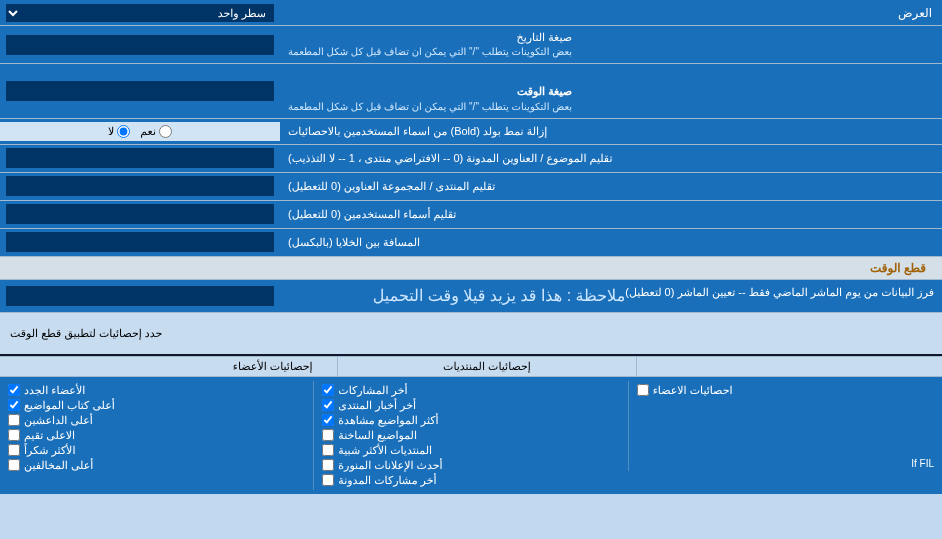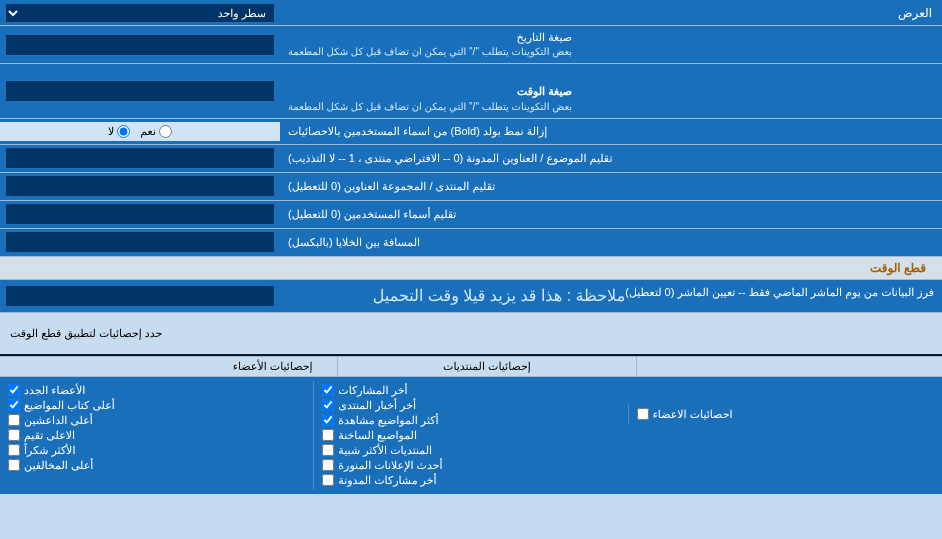--- a/index.html
+++ b/index.html
@@ -284,26 +284,27 @@
   <div style="background:#1a6fba; border-top:1px solid #a0b8d0;">
 
     <div style="display:flex; background:#c8dcf0; border-bottom:1px solid #a0b8d0;">
       <div style="flex:1; padding:3px 8px; text-align:right; font-size:11px; color:#000; border-left:1px solid #a0b8d0;"></div>
       <div style="flex:1; padding:3px 5px; text-align:center; font-size:11px; color:#000; border-left:1px solid #a0b8d0;">إحصائيات المنتديات</div>
       <div style="flex:1; padding:3px 24px; text-align:right; font-size:11px; color:#000;">إحصائيات الأعضاء</div>
     </div>
 
     <div style="display:flex; align-items:flex-start; padding:4px 0;">
 
-      <div style="flex:1; padding:2px 8px; border-left:1px solid #5090c0;margin-top:24px;">
+      <div style="flex:1; padding:2px 8px; border-left:1px solid #5090c0;">
         <div class="checkbox-item">
           <span>احصائيات الاعضاء</span>
           <input type="checkbox" style="">
         </div>
 
+        <div style="color:#fff; font-size:10px; margin-top:60px; text-align:right;">If FIL</div>
       </div>
 
       <div style="flex:1; padding:2px 8px; border-left:1px solid #5090c0;">
         <div class="checkbox-item">
           <span>أخر المشاركات</span>
           <input type="checkbox" checked="" style="">
         </div>
         <div class="checkbox-item">
           <span>أخر أخبار المنتدى</span>
           <input type="checkbox" checked="" style="">

